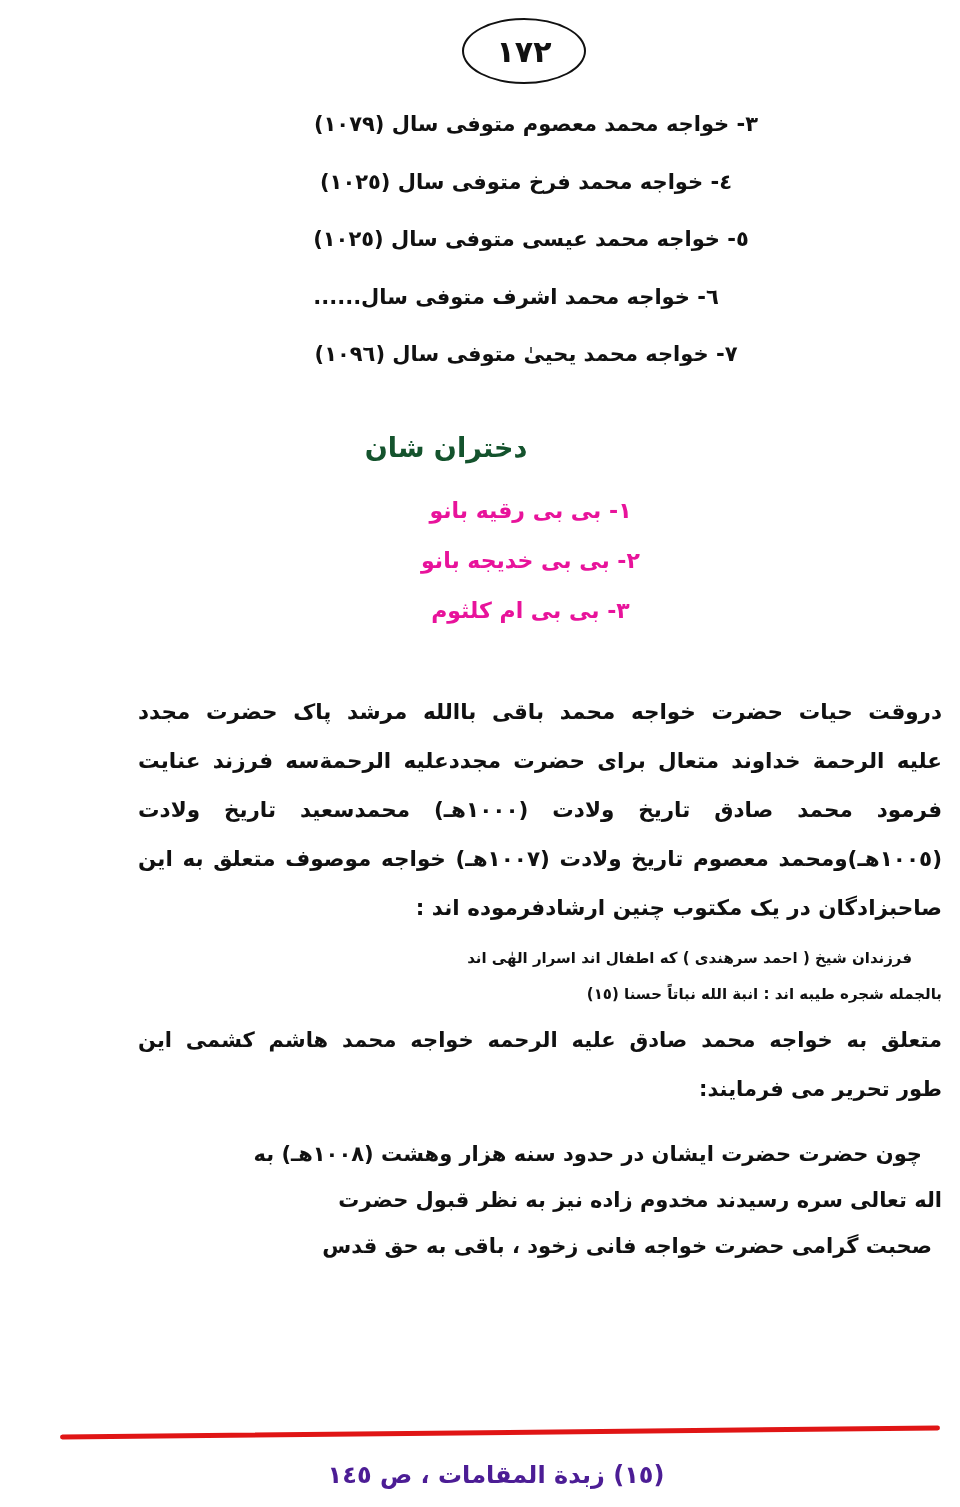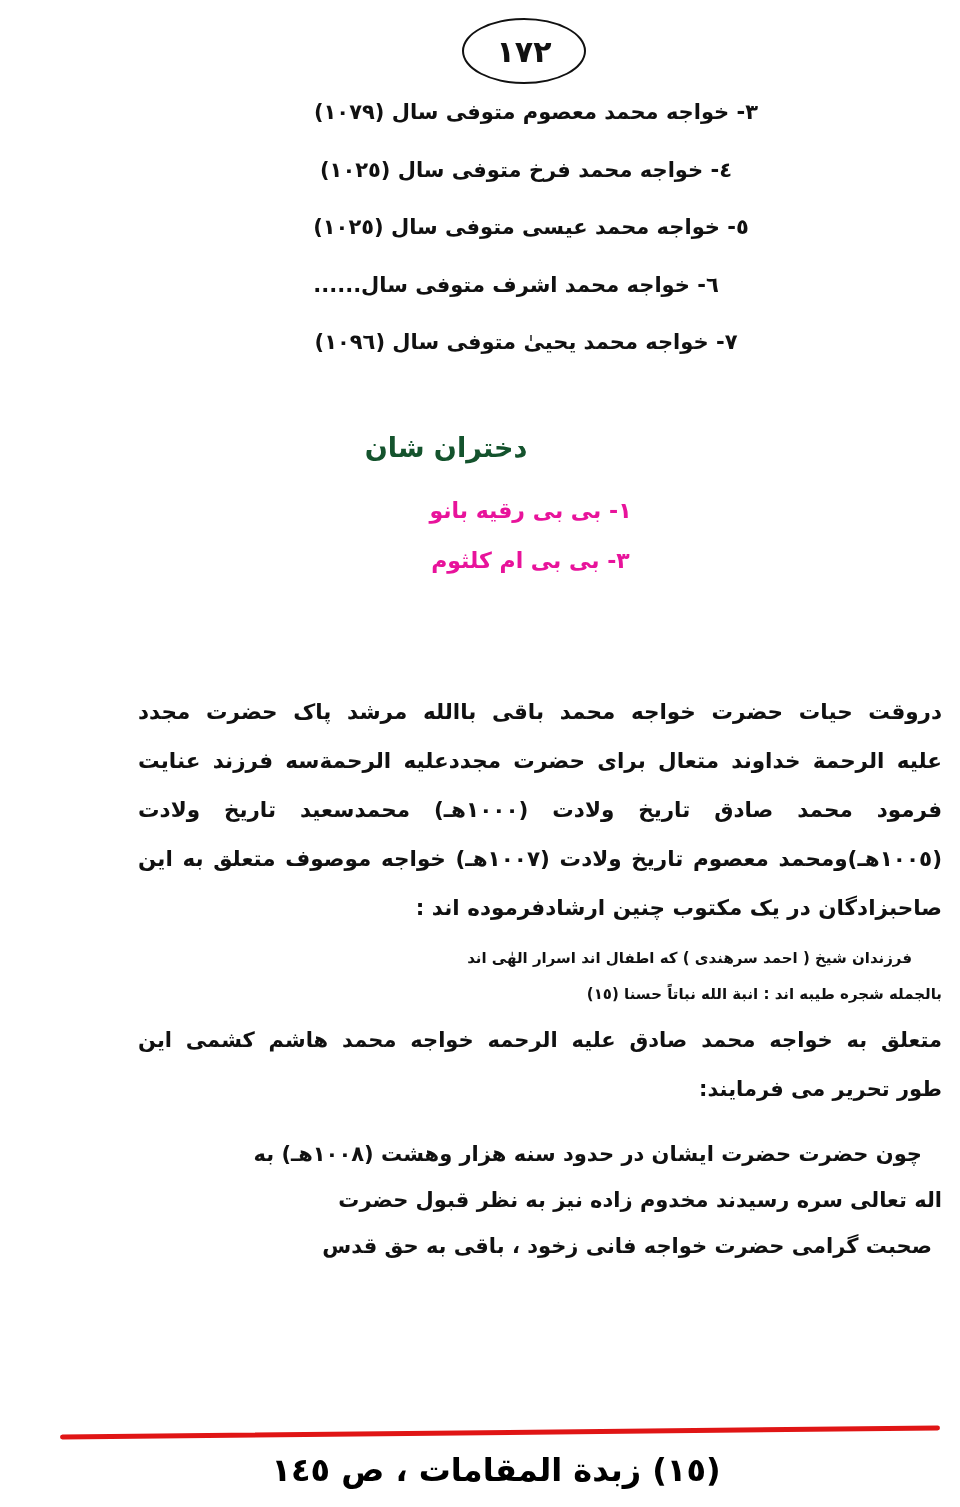--- a/index.html
+++ b/index.html
@@ -41,21 +41,21 @@
     align-items: center;
     justify-content: center;
     font-size: 30px;
     font-weight: bold;
     letter-spacing: 1px;
   }
 
   
   .sons-list {
     position: absolute;
-    top: 96px;
+    top: 108px;
     right: 0;
     left: 0;
     padding: 0 100px 0 120px;
   }
   .sons-list .row {
     text-align: center;
     font-size: 21px;
     font-weight: bold;
     line-height: 1.6;
     margin-bottom: 24px;
@@ -172,22 +172,22 @@
     border-radius: 3px;
     transform: rotate(-0.6deg);
   }
   .footnote {
     position: absolute;
     bottom: 18px;
     right: 0;
     left: 0;
     text-align: center;
     padding-right: 60px;
-    color: #000000;
-    font-size: 32px;
+    color: #4c1d95;
+    font-size: 24px;
     font-weight: bold;
     direction: rtl;
   }
 </style>
 </head>
 <body>
 
 <div class="page">
 
   <div class="page-number-wrap">
@@ -199,20 +199,21 @@
     <div class="row">٤- خواجه محمد فرخ متوفی سال (١٠٢٥)</div>
     <div class="row">٥- خواجه محمد عیسی متوفی سال (١٠٢٥)</div>
     <div class="row">٦- خواجه محمد اشرف  متوفی سال......</div>
     <div class="row">٧- خواجه محمد یحییٰ متوفی سال (١٠٩٦)</div>
   </div>
 
   <div class="daughters-heading">دختران شان</div>
 
   <div class="daughters-list">
     <div class="row">١- بی بی رقیه بانو</div>
+    <div class="row">٢- بی بی خدیجه بانو</div>
     <div class="row">٣- بی بی ام کلثوم</div>
   </div>
 
   <div class="body-block">
     <p class="para">دروقت حیات حضرت خواجه محمد باقی باالله مرشد پاک حضرت مجدد</p>
     <p class="para">علیه الرحمة خداوند متعال برای حضرت مجددعلیه الرحمةسه فرزند عنایت</p>
     <p class="para">فرمود محمد صادق تاریخ ولادت (١٠٠٠هـ) محمدسعید تاریخ ولادت</p>
     <p class="para">(١٠٠٥هـ)ومحمد معصوم تاریخ ولادت (١٠٠٧هـ) خواجه موصوف متعلق به این</p>
     <p class="para last" style="text-align-last:right;">صاحبزادگان در یک مکتوب چنین ارشادفرموده اند :</p>
 

